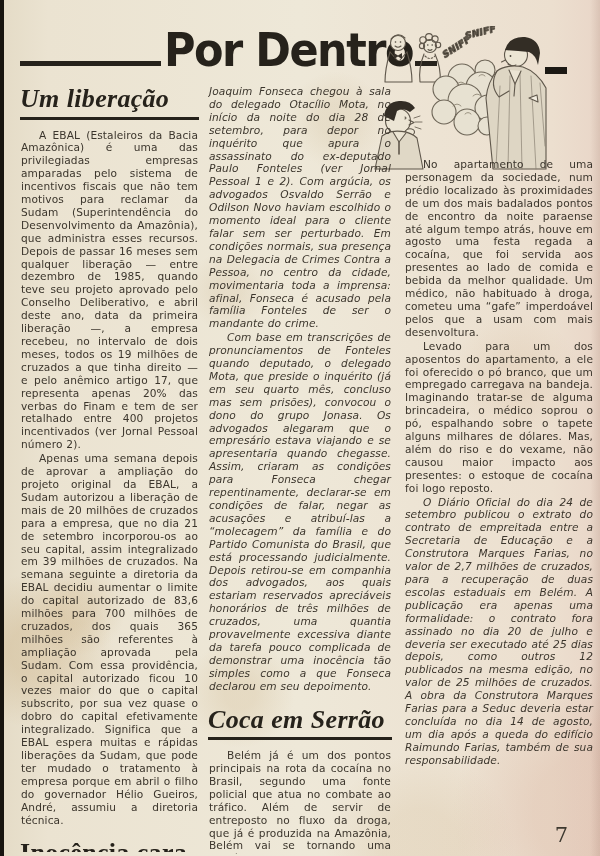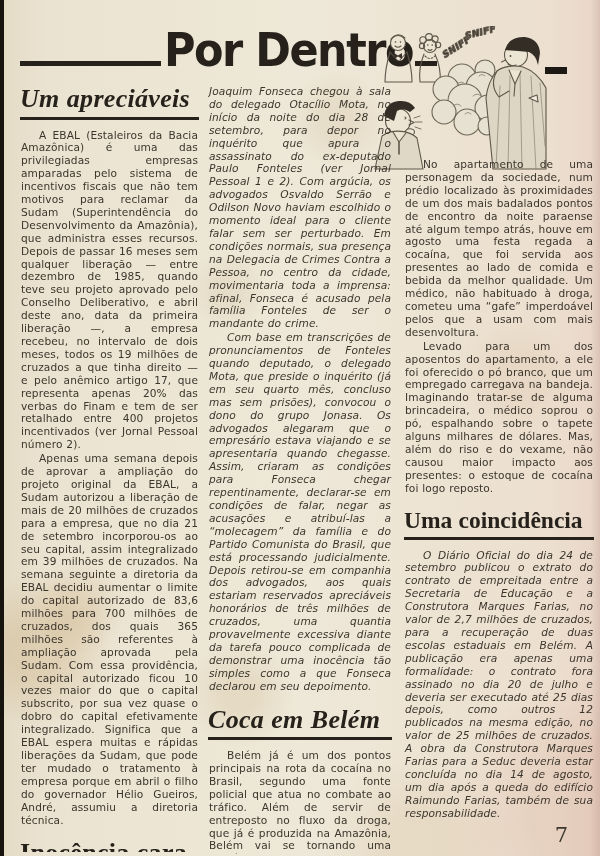--- a/index.html
+++ b/index.html
@@ -148,35 +148,34 @@
           <path d="M30,116 l0,12" stroke-width="1.6"></path>
         </g>
 
         <text class="sniff" x="97" y="13" transform="rotate(-14 97 13)">SNIFF</text>
         <text class="sniff" x="76" y="32" transform="rotate(-33 76 32)">SNIFF</text>
       </g>
     </svg>
   </figure>
 
   <section class="col col1">
-    <h2 class="head it">Um apreciáveis</h2>
+    <h2 class="head it">Um liberação</h2>
     <p>A EBAL (Estaleiros da Bacia Amazônica) é uma das privilegiadas empresas amparadas pelo sistema de incentivos fiscais que não tem motivos para reclamar da Sudam (Superintendência do Desenvolvimento da Amazônia), que administra esses recursos. Depois de passar 16 meses sem qualquer liberação — entre dezembro de 1985, quando teve seu projeto aprovado pelo Conselho Deliberativo, e abril deste ano, data da primeira liberação —, a empresa recebeu, no intervalo de dois meses, todos os 19 milhões de cruzados a que tinha direito — e pelo anêmico artigo 17, que representa apenas 20% das verbas do Finam e tem de ser retalhado entre 400 projetos incentivados (ver Jornal Pessoal número 2).</p>
     <p>Apenas uma semana depois de aprovar a ampliação do projeto original da EBAL, a Sudam autorizou a liberação de mais de 20 milhões de cruzados para a empresa, que no dia 21 de setembro incorporou-os ao seu capital, assim integralizado em 39 milhões de cruzados. Na semana seguinte a diretoria da EBAL decidiu aumentar o limite do capital autorizado de 83,6 milhões para 700 milhões de cruzados, dos quais 365 milhões são referentes à ampliação aprovada pela Sudam. Com essa providência, o capital autorizado ficou 10 vezes maior do que o capital subscrito, por sua vez quase o dobro do capital efetivamente integralizado. Significa que a EBAL espera muitas e rápidas liberações da Sudam, que pode ter mudado o tratamento à empresa porque em abril o filho do governador Hélio Gueiros, André, assumiu a diretoria técnica.</p>
     <h2 class="head mid">Inocência cara</h2>
 
   </section>
 
   <section class="col col2">
     <p class="ital noindent">Joaquim Fonseca chegou à sala do delegado Otacílio Mota, no início da noite do dia 28 de setembro, para depor no inquérito que apura o assassinato do ex-deputado Paulo Fonteles (ver Jornal Pessoal 1 e 2). Com argúcia, os advogados Osvaldo Serrão e Odilson Novo haviam escolhido o momento ideal para o cliente falar sem ser perturbado. Em condições normais, sua presença na Delegacia de Crimes Contra a Pessoa, no centro da cidade, movimentaria toda a imprensa: afinal, Fonseca é acusado pela família Fonteles de ser o mandante do crime.</p>
     <p class="ital">Com base em transcrições de pronunciamentos de Fonteles quando deputado, o delegado Mota, que preside o inquérito (já em seu quarto mês, concluso mas sem prisões), convocou o dono do grupo Jonasa. Os advogados alegaram que o empresário estava viajando e se apresentaria quando chegasse. Assim, criaram as condições para Fonseca chegar repentinamente, declarar-se em condições de falar, negar as acusações e atribuí-las a “molecagem” da família e do Partido Comunista do Brasil, que está processando judicialmente. Depois retirou-se em companhia dos advogados, aos quais estariam reservados apreciáveis honorários de três milhões de cruzados, uma quantia provavelmente excessiva diante da tarefa pouco complicada de demonstrar uma inocência tão simples como a que Fonseca declarou em seu depoimento.</p>
-    <h2 class="head it mid">Coca em Belém</h2>
+    <h2 class="head it mid">Coca em Serrão</h2>
     <p>Belém já é um dos pontos principais na rota da cocaína no Brasil, segundo uma fonte policial que atua no combate ao tráfico. Além de servir de entreposto no fluxo da droga, que já é produzida na Amazônia, Belém vai se tornando uma razoável fonte de consumo. Como já ocorre em mais larga escala no Rio de Janeiro ou em São Paulo, festas so-</p>
   </section>
 
   <section class="col col3">
     <p>No apartamento de uma personagem da sociedade, num prédio localizado às proximidades de um dos mais badalados pontos de encontro da noite paraense até algum tempo atrás, houve em agosto uma festa regada a cocaína, que foi servida aos presentes ao lado de comida e bebida da melhor qualidade. Um médico, não habituado à droga, cometeu uma “gafe” imperdoável pelos que a usam com mais desenvoltura.</p>
     <p>Levado para um dos aposentos do apartamento, a ele foi oferecido o pó branco, que um empregado carregava na bandeja. Imaginando tratar-se de alguma brincadeira, o médico soprou o pó, espalhando sobre o tapete alguns milhares de dólares. Mas, além do riso e do vexame, não causou maior impacto aos presentes: o estoque de cocaína foi logo reposto.</p>
-    <h2 class="head mid tight">Uma coincidência</h2>
     <p class="ital">O Diário Oficial do dia 24 de setembro publicou o extrato do contrato de empreitada entre a Secretaria de Educação e a Construtora Marques Farias, no valor de 2,7 milhões de cruzados, para a recuperação de duas escolas estaduais em Belém. A publicação era apenas uma formalidade: o contrato fora assinado no dia 20 de julho e deveria ser executado até 25 dias depois, como outros 12 publicados na mesma edição, no valor de 25 milhões de cruzados. A obra da Construtora Marques Farias para a Seduc deveria estar concluída no dia 14 de agosto, um dia após a queda do edifício Raimundo Farias, também de sua responsabilidade.</p>
   </section>
 
   <div class="pageno">7</div>
 </div>
 
 </body></html>

